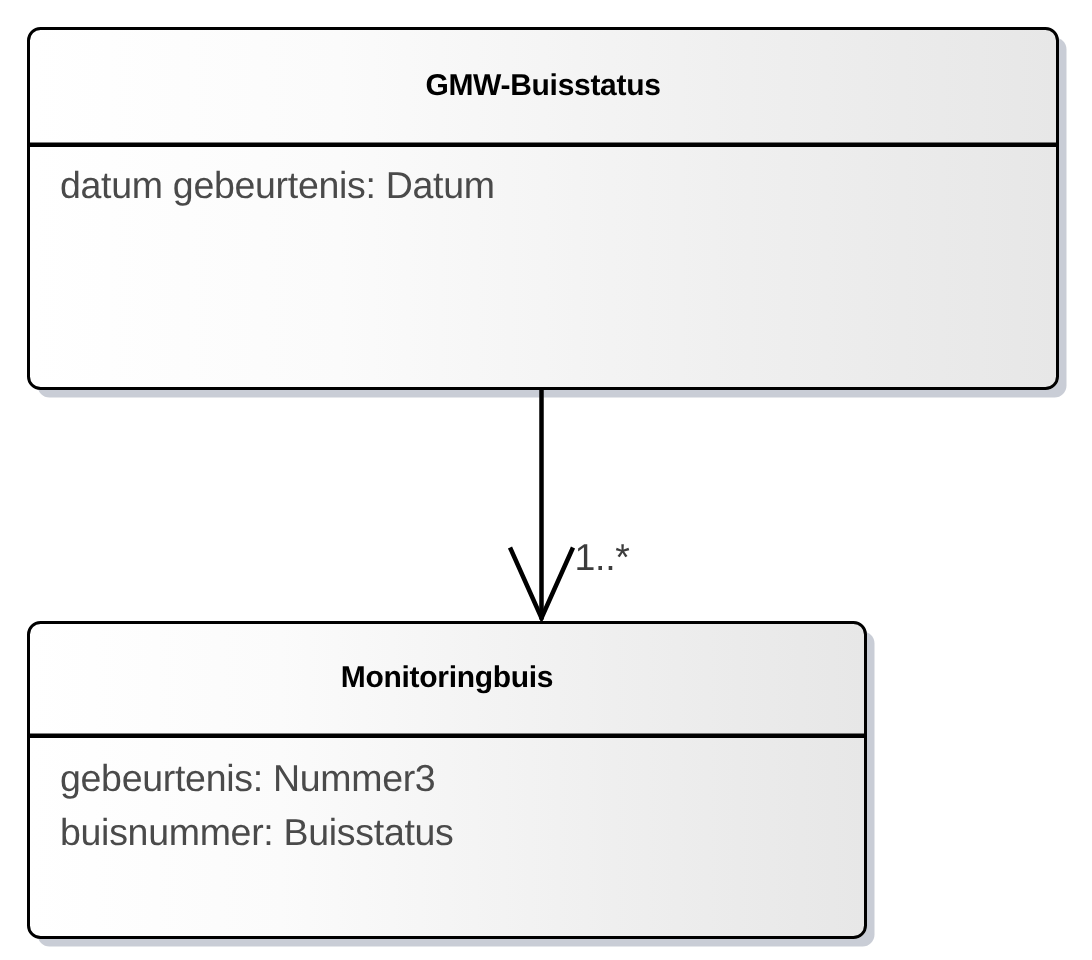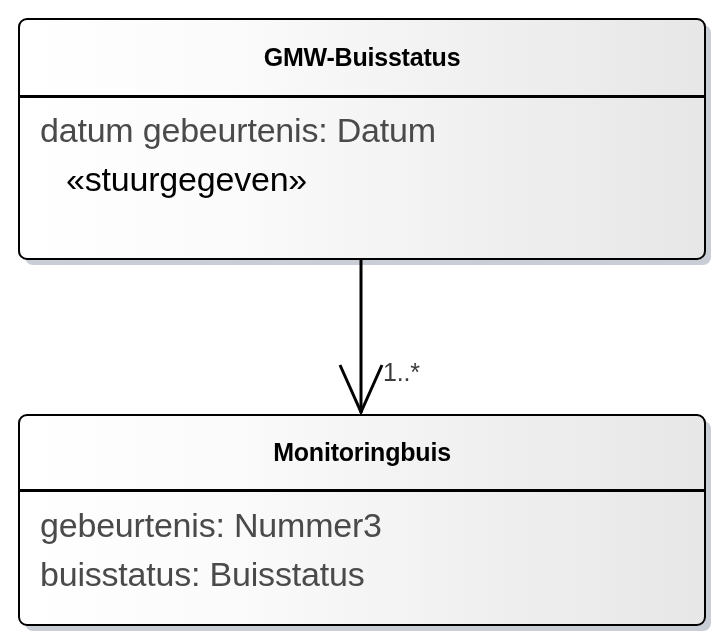--- a/index.html
+++ b/index.html
@@ -32,36 +32,36 @@
     background: linear-gradient(to right, #ffffff 0%, #fbfbfb 30%, #efefef 70%, #e7e7e7 100%);
     box-shadow: 6px 6px 0 -1px #c9cdd6;
     overflow: hidden;
   }
 
   .class-header {
     box-sizing: border-box;
     width: 100%;
     text-align: center;
     font-weight: bold;
-    font-size: 25px;
+    font-size: 20px;
     color: #000000;
     letter-spacing: -0.2px;
     border-bottom: 3px solid #000000;
     display: flex;
     align-items: center;
     justify-content: center;
   }
 
   .class-body {
     box-sizing: border-box;
     padding: 10px 0 0 20px;
   }
 
   .attr {
-    font-size: 34px;
+    font-size: 25px;
     color: #4a4a4a;
     line-height: 1.44;
     white-space: nowrap;
     letter-spacing: -0.2px;
   }
 
   .attr.stereotype {
     color: #000000;
     padding-left: 26px;
   }
@@ -72,21 +72,21 @@
     top: 18px;
     width: 688px;
     height: 242px;
   }
   #box-gmw .class-header { height: 78px; }
   #box-gmw .class-body   { padding-top: 8px; }
 
   #box-monitoringbuis {
     left: 18px;
     top: 414px;
-    width: 688px;
+    width: 560px;
     height: 212px;
   }
   #box-monitoringbuis .class-header { height: 76px; }
   #box-monitoringbuis .class-body   { padding-top: 9px; }
 
   
   #connector {
     position: absolute;
     left: 0;
     top: 0;
@@ -107,29 +107,28 @@
 </style>
 </head>
 <body>
 
 <div id="diagram">
 
   <div class="class-box" id="box-gmw">
     <div class="class-header">GMW-Buisstatus</div>
     <div class="class-body">
       <div class="attr">datum gebeurtenis: Datum</div>
-      <div class="attr stereotype">«stuurgegeven»</div>
     </div>
   </div>
 
   <div class="class-box" id="box-monitoringbuis">
     <div class="class-header">Monitoringbuis</div>
     <div class="class-body">
       <div class="attr">gebeurtenis: Nummer3</div>
-      <div class="attr">buisstatus: Buisstatus</div>
+      <div class="attr">buisnummer: Buisstatus</div>
     </div>
   </div>
 
   <svg id="connector" viewBox="0 0 728 640">
     <line x1="361" y1="259" x2="361" y2="413" stroke="#000000" stroke-width="3"></line>
     <path d="M 340 365 L 361 412 L 382 365" fill="none" stroke="#000000" stroke-width="3" stroke-linejoin="miter" stroke-linecap="butt"></path>
   </svg>
 
   <div id="multiplicity-label">1..*</div>
 

